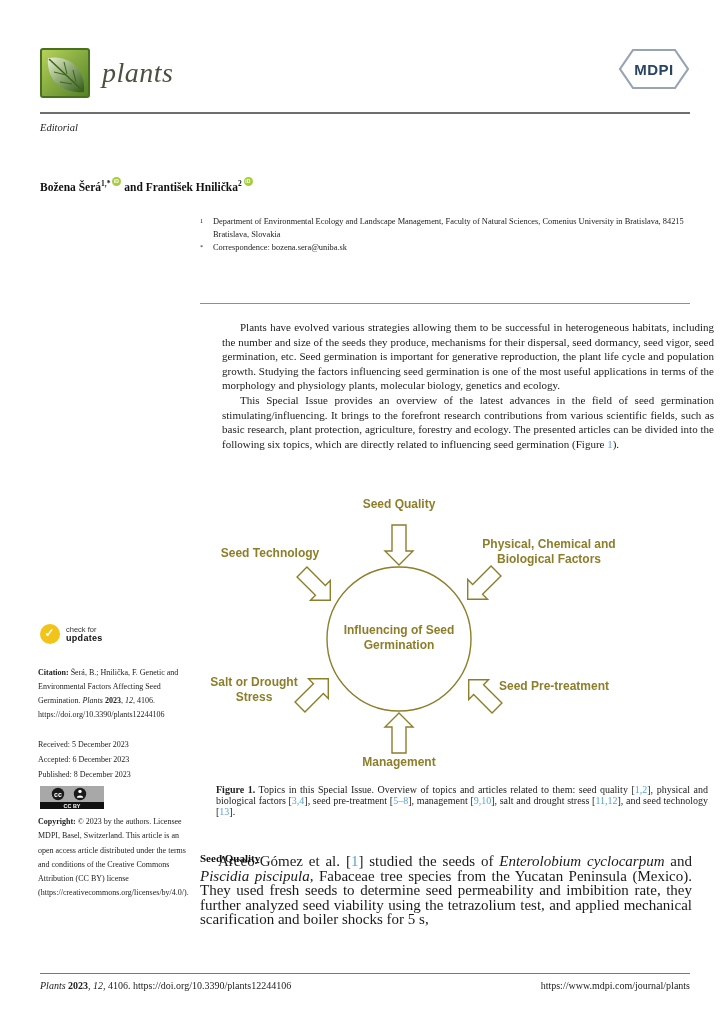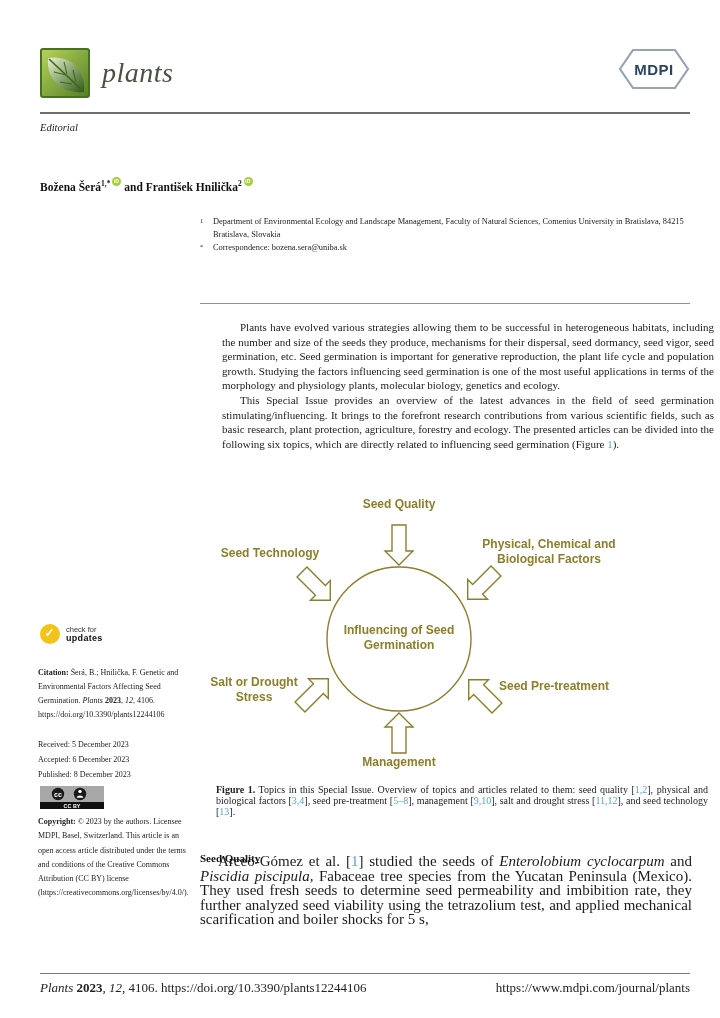--- a/index.html
+++ b/index.html
@@ -46,21 +46,21 @@
   .updates-text{font-family:"Liberation Sans",sans-serif;line-height:9px;}
   .updates-line1{font-size:7.5px;color:#333;}
   .updates-line2{font-size:9px;font-weight:bold;color:#111;letter-spacing:.3px;}
   .citation{position:absolute;left:0;top:42px;width:152px;}
   .cite-label,.copy-label{font-weight:bold;}
   .dates{position:absolute;left:0;top:113px;width:152px;line-height:15px;}
   .cc-badge{position:absolute;left:2px;top:162px;}
   .copyright{position:absolute;left:0;top:191px;width:152px;line-height:14.3px;}
   
   .footer-rule{position:absolute;left:40px;right:30px;top:973px;height:1px;background:#777;}
-  .footer{position:absolute;left:40px;right:30px;top:980px;display:flex;justify-content:space-between;font-size:13px;color:#222;}
+  .footer{position:absolute;left:40px;right:30px;top:980px;display:flex;justify-content:space-between;font-size:10px;color:#222;}
 </style>
 </head>
 <body>
 
 <div class="page">
 
   <div class="header-logos">
     <div class="plants-logo">
       <svg width="50" height="50" viewBox="0 0 50 50">
         <defs>

